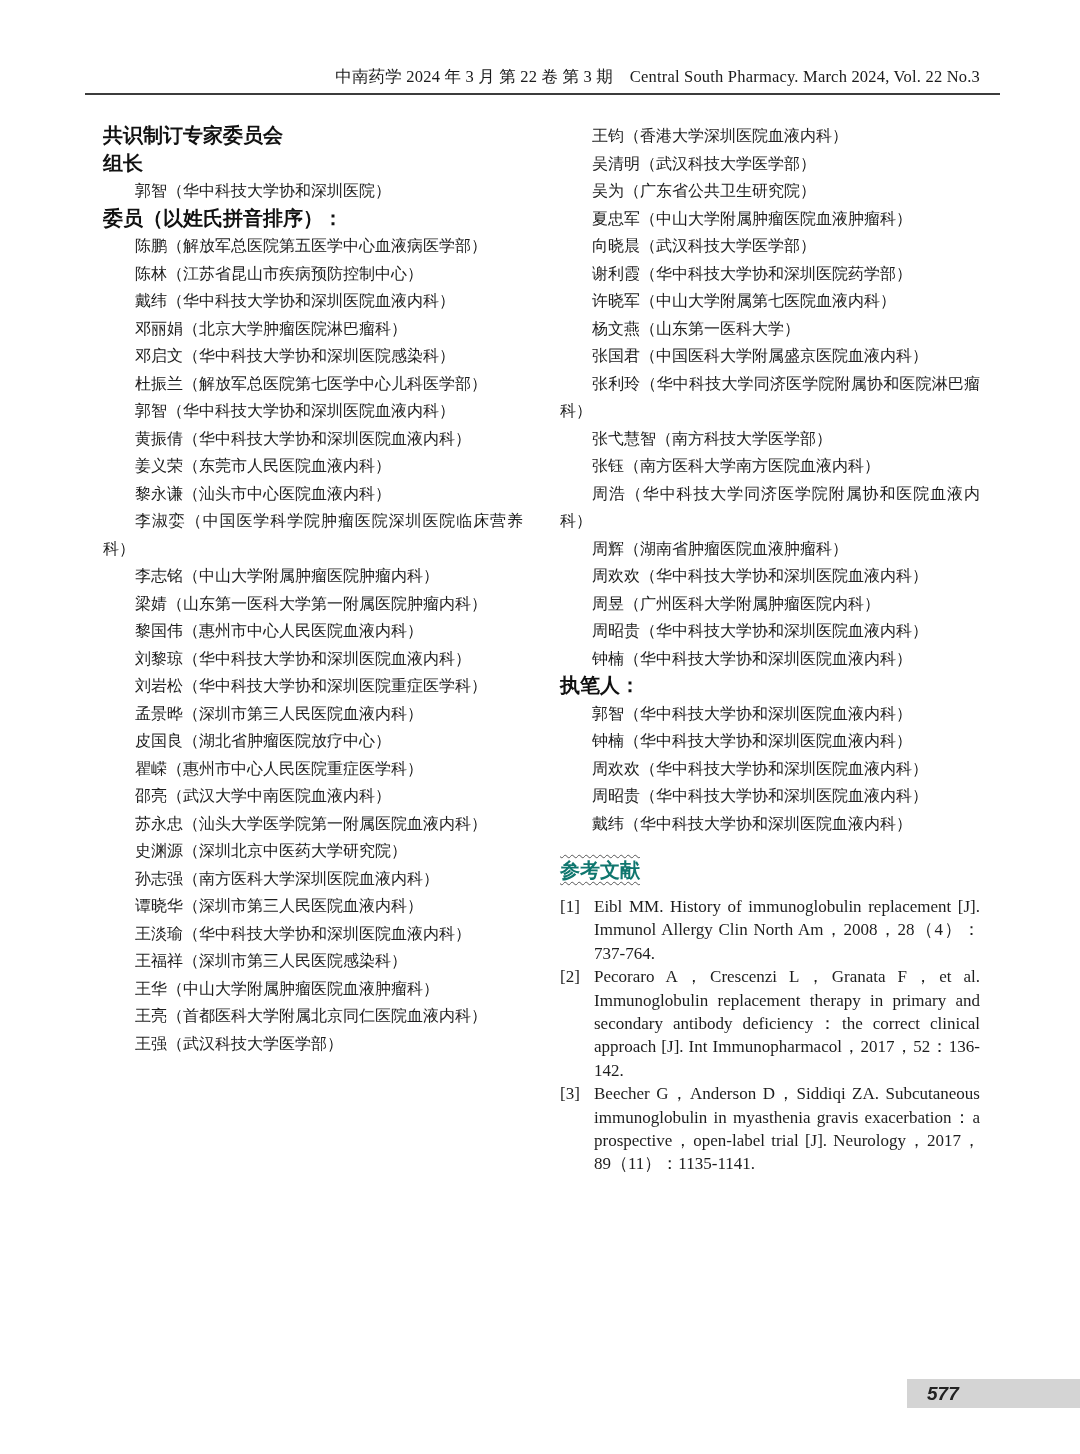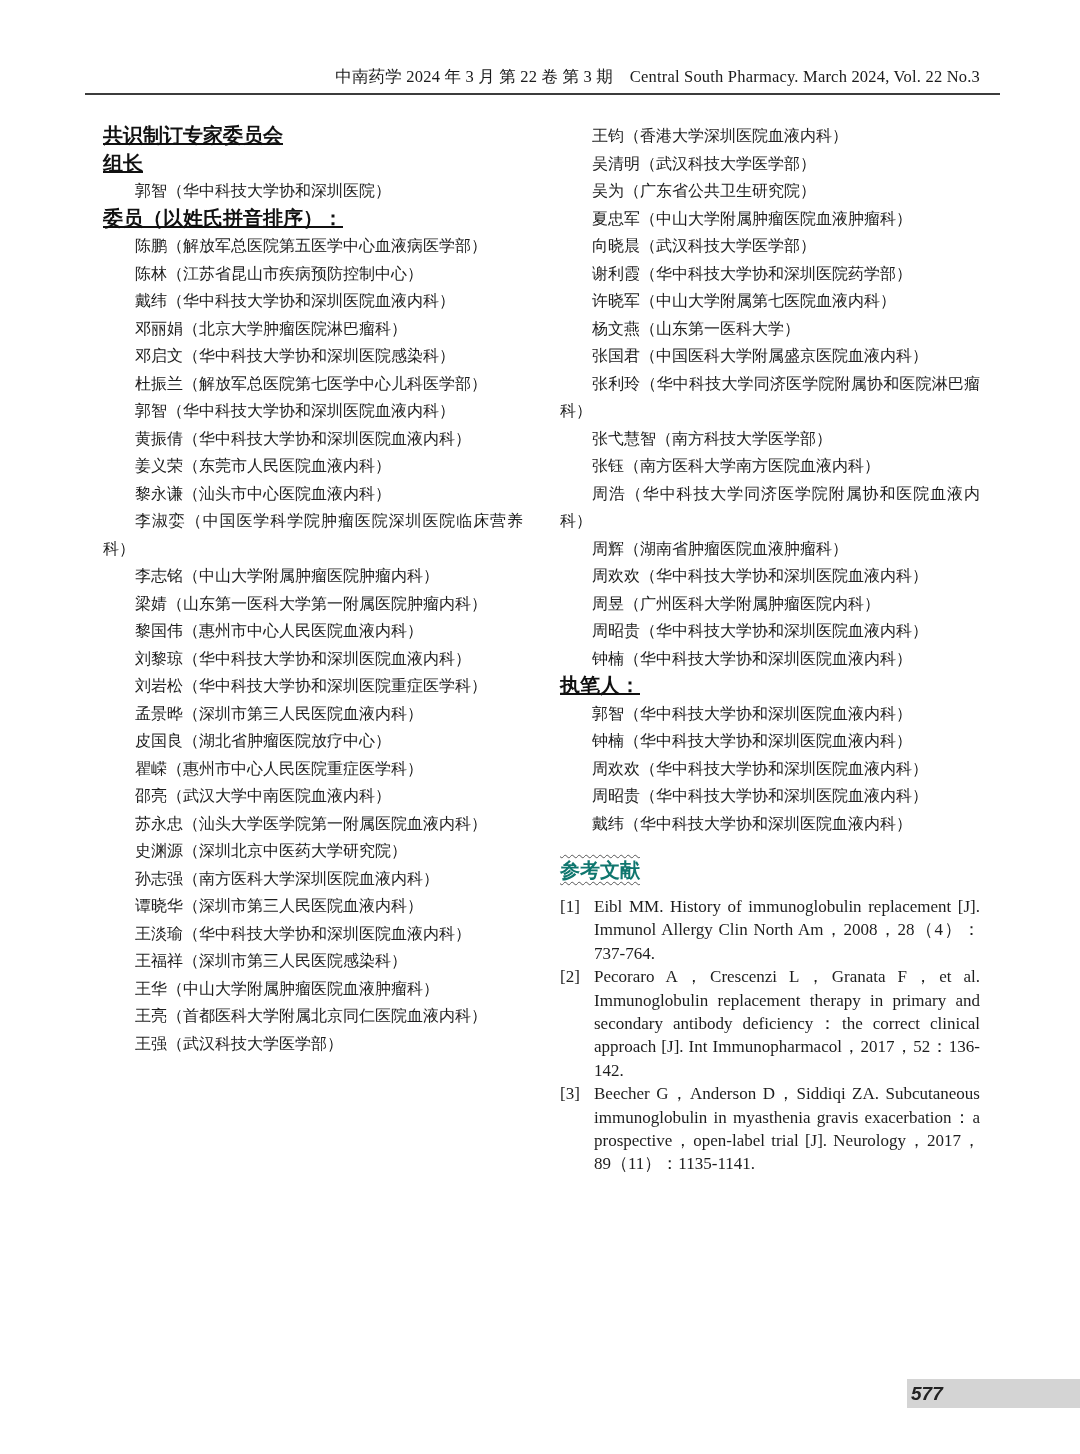--- a/index.html
+++ b/index.html
@@ -47,21 +47,20 @@
     text-indent: 2em;
     text-align: justify;
     color: #1d1d1d;
   }
   .heading {
     font-family: "Liberation Sans", "DejaVu Sans", sans-serif;
     font-weight: 700;
     font-size: 20px;
     line-height: 27.5px;
     color: #111;
-    text-decoration: underline;
   }
   
   .ref-section { margin-top: 18px; }
   .ref-heading {
     display: inline-block;
     font-family: "Liberation Sans", "DejaVu Sans", sans-serif;
     font-weight: 700;
     font-size: 20px;
     line-height: 30px;
     color: #0f766e;
@@ -94,21 +93,21 @@
     background: #d4d4d4;
     display: flex;
     align-items: center;
   }
   .page-num {
     font-family: "Liberation Sans", "DejaVu Sans", sans-serif;
     font-weight: 700;
     font-style: italic;
     font-size: 19px;
     color: #222;
-    padding-left: 4px;
+    padding-left: 20px;
   }
 </style>
 </head>
 <body>
 
 <div class="page">
 
   <div class="running-head">中南药学 2024 年 3 月 第 22 卷 第 3 期　Central South Pharmacy. March  2024, Vol. 22 No.3</div>
 
   <div class="head-rule"></div>

